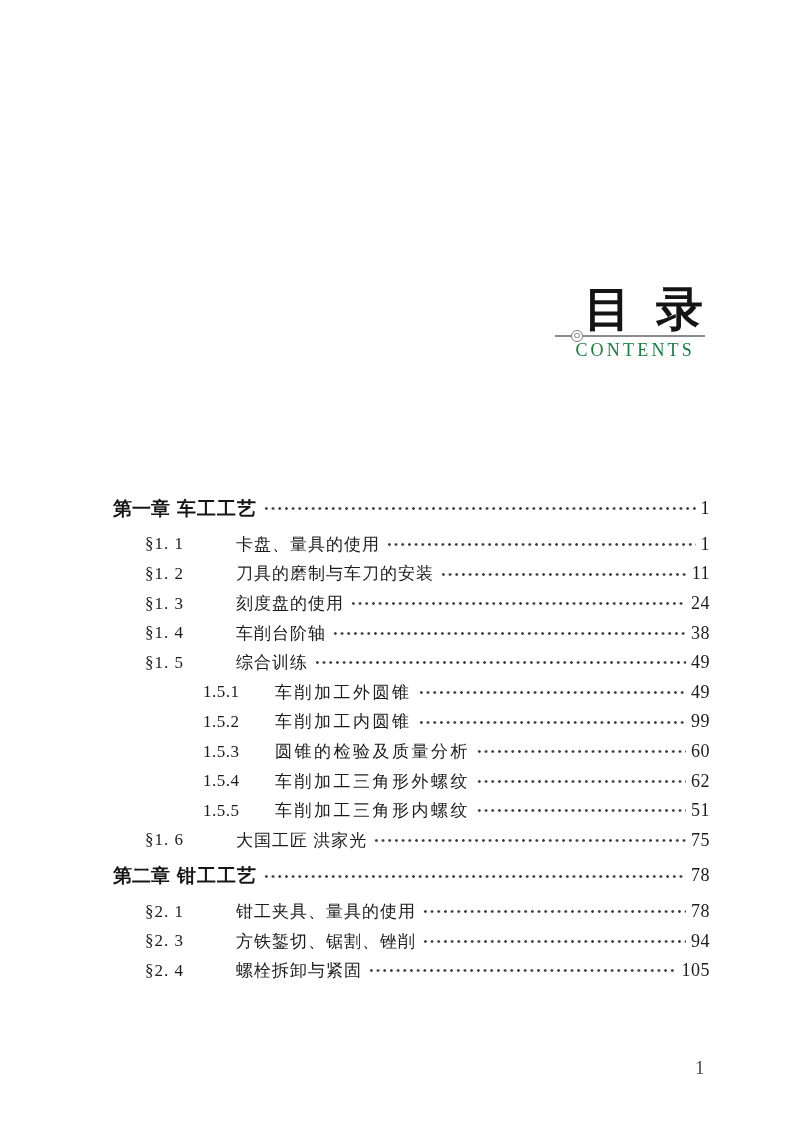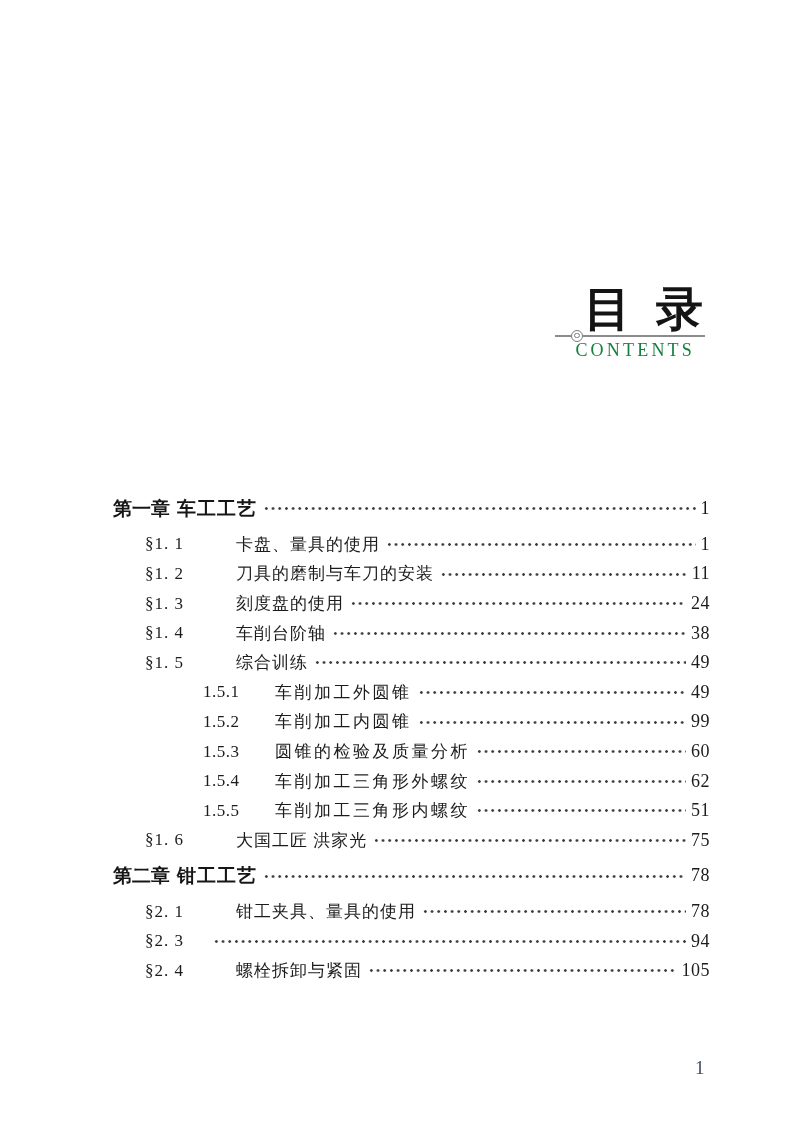--- a/index.html
+++ b/index.html
@@ -195,20 +195,21 @@
     <div class="row section">
       <span class="lbl">§2. 1</span>
       <span class="ttl">钳工夹具、量具的使用</span>
       <span class="leader"></span>
       <span class="pg">78</span>
     </div>
 
 
     <div class="row section">
       <span class="lbl">§2. 3</span>
+      <span class="ttl">方铁錾切、锯割、锉削</span>
       <span class="leader"></span>
       <span class="pg">94</span>
     </div>
 
     <div class="row section">
       <span class="lbl">§2. 4</span>
       <span class="ttl">螺栓拆卸与紧固</span>
       <span class="leader"></span>
       <span class="pg">105</span>
     </div>

